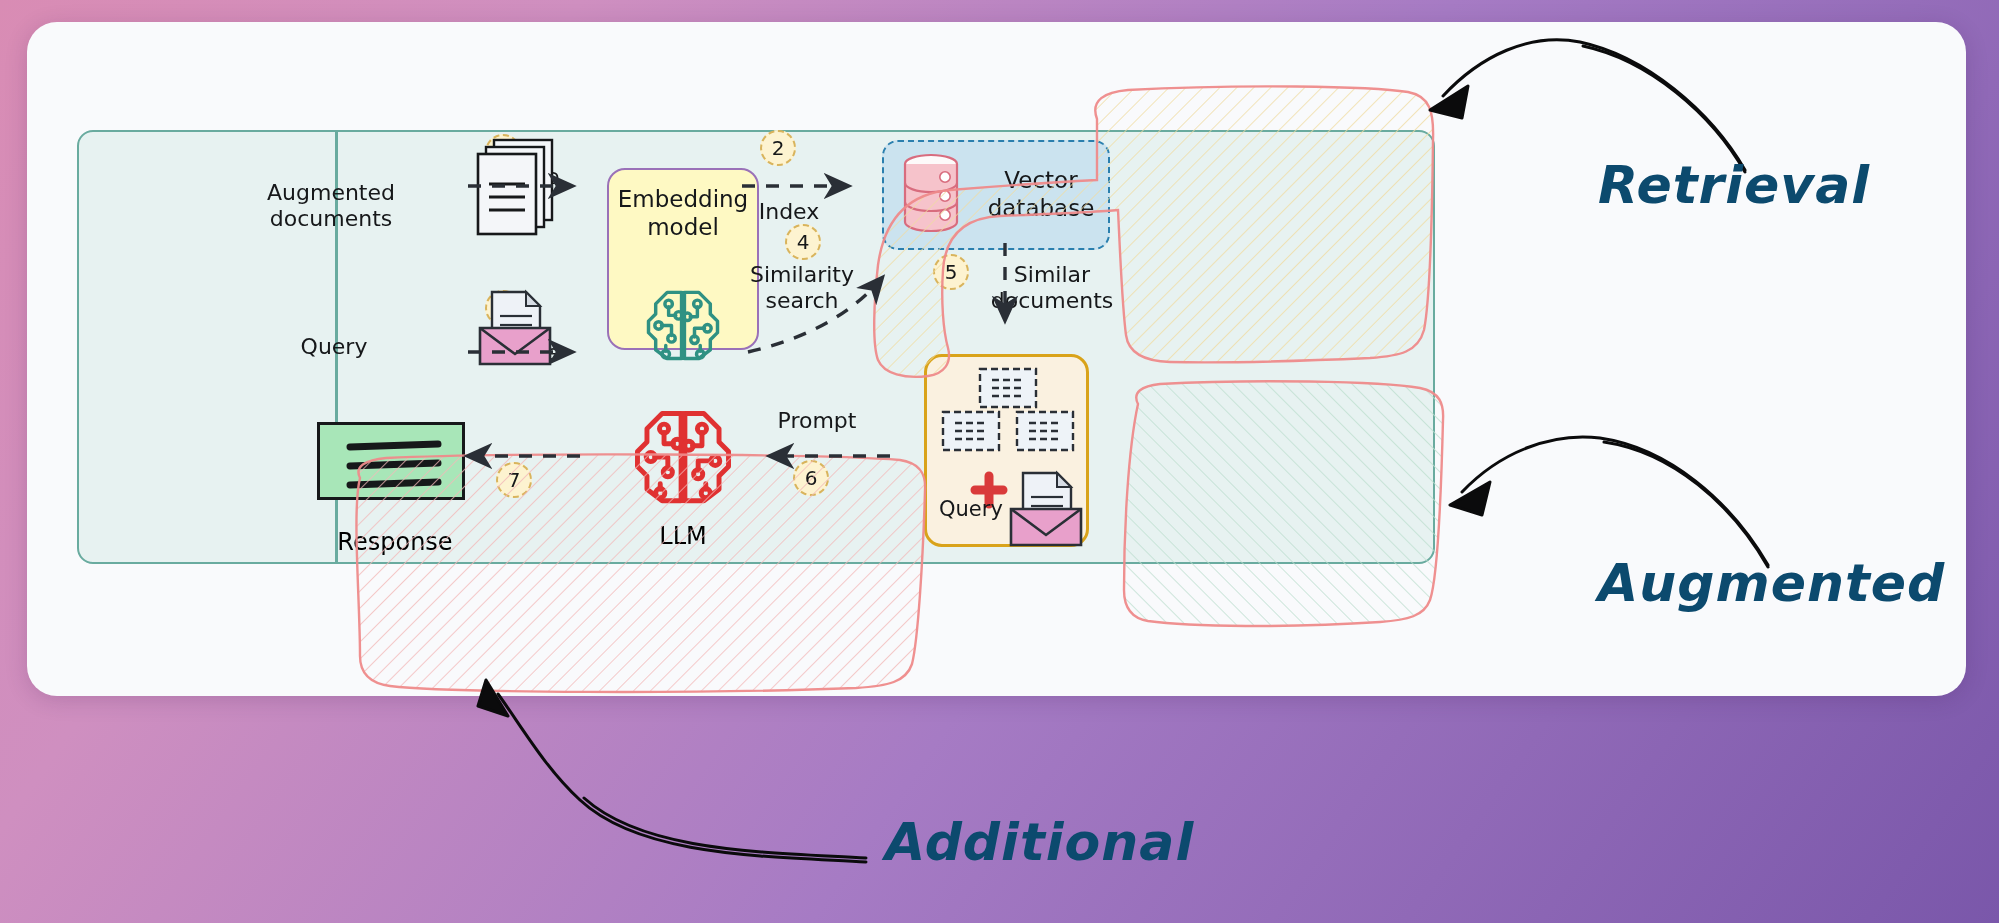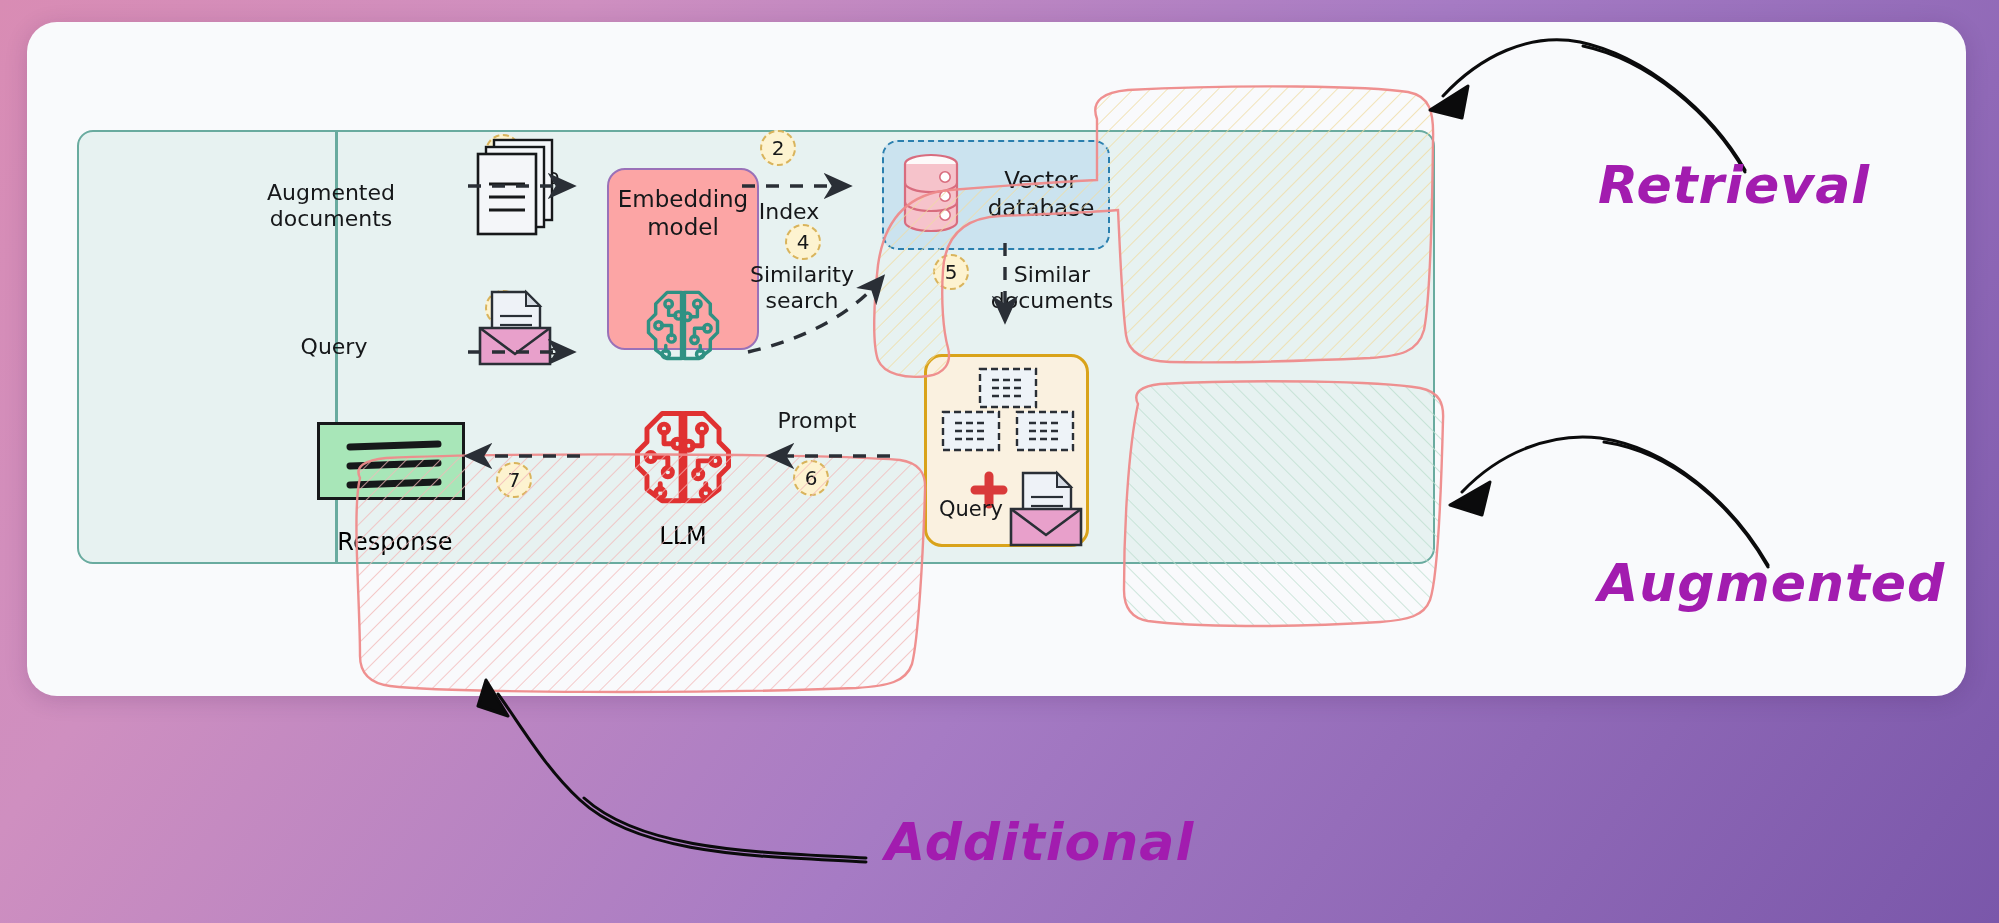--- a/index.html
+++ b/index.html
@@ -54,21 +54,21 @@
   }
 
   
   #overlay { position: absolute; left: 0; top: 0; width: 1999px; height: 923px; pointer-events: none; }
 
   
   .nodebox { position: absolute; }
 
   #embedding-box {
     left: 580px; top: 146px; width: 152px; height: 182px;
-    background: #fca5a5; border: 2.5px solid #9a71b8; border-radius: 18px;
+    background: #fef9c3; border: 2.5px solid #9a71b8; border-radius: 18px;
   }
   #embedding-label {
     position: absolute; left: 0; top: 16px; width: 100%;
     font-size: 23px; text-align: center; line-height: 1.2; color: #16181a;
   }
   #embedding-icon { position: absolute; left: 50%; top: 108px; transform: translateX(-50%); }
 
   #vdb-box {
     left: 855px; top: 118px; width: 228px; height: 110px;
     background: #cbe3ef; border: 2.5px dashed #2a7fae; border-radius: 16px;
@@ -99,21 +99,21 @@
   }
 
   
   .flab { position: absolute; font-size: 22px; line-height: 1.2; color: #16181a; }
 
   
   .caption {
     position: absolute;
     font-family: "DejaVu Sans", sans-serif;
     font-size: 52px; font-weight: bold; font-style: italic;
-    color: #a21caf; letter-spacing: 1px;
+    color: #0c4a6e; letter-spacing: 1px;
   }
 </style>
 </head>
 <body>
 
 <div id="card">
 
   <div id="panel">
     <div id="panel-divider"></div>
   </div>

